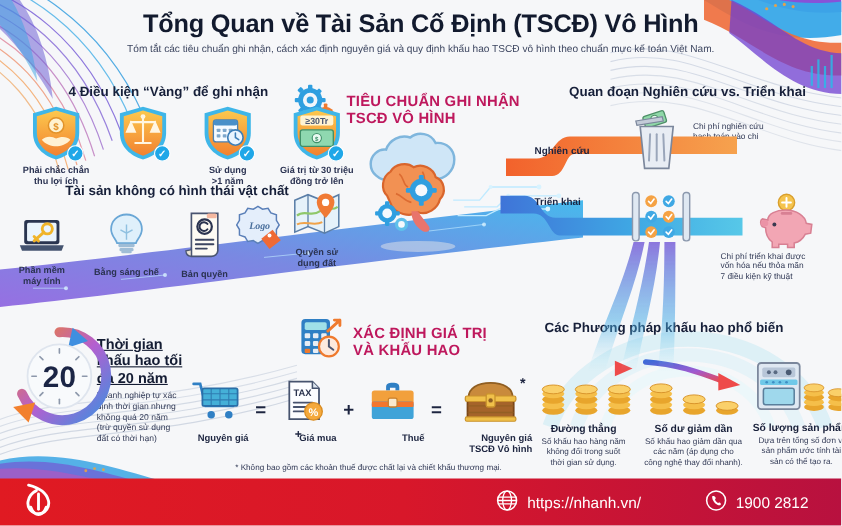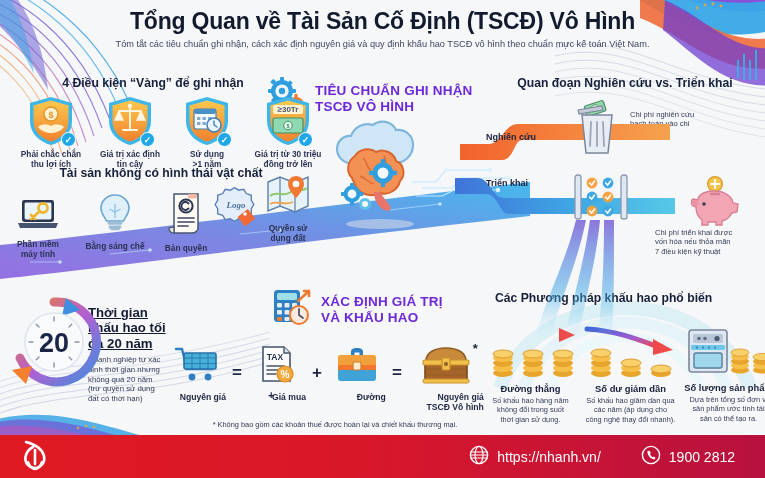--- a/index.html
+++ b/index.html
@@ -32,21 +32,21 @@
   .sec-head { font-weight:bold; color:#17203a; }
 
   
   .h-gold { position:absolute; top:76px; left:38px; width:230px; text-align:center; font-size:12.2px; }
   .h-novat { position:absolute; top:166px; left:36px; width:250px; text-align:center; font-size:12.2px; }
   .h-rd    { position:absolute; top:76px; left:500px; width:250px; text-align:center; font-size:12.2px; }
   .h-meth  { position:absolute; top:291px; left:495px; width:265px; font-size:12.2px; }
 
   
   .h-center { position:absolute; display:flex; align-items:center; gap:7px; }
-  .h-center .txt { font-size:13.5px; font-weight:bold; color:#6d28d9; line-height:1.18; letter-spacing:0.2px;}
+  .h-center .txt { font-size:13.5px; font-weight:bold; color:#be185d; line-height:1.18; letter-spacing:0.2px;}
   .h-std { top:78px; left:268px; }
   .h-val { top:288px; left:272px; }
 
   
   .item { position:absolute; text-align:center; }
   .item .cap { font-size:8.3px; color:#2b3352; line-height:1.22; margin-top:3px; font-weight:bold;}
 
   .shield-wrap { position:relative; width:46px; height:50px; margin:0 auto; }
   .tick {
     position:absolute; right:-2px; bottom:-1px; width:15px; height:15px; border-radius:50%;
@@ -80,21 +80,21 @@
 
   
   .footer {
     position:absolute; left:0; bottom:0; width:765px; height:43px;
     background:linear-gradient(90deg,#e01a22 0%, #d8172a 48%, #b8113f 100%);
     display:flex; align-items:center; z-index:40;
   }
   .brand { display:flex; align-items:center; gap:5px; margin-left:22px; }
   .brand-name { color:#fff; font-size:21px; font-weight:bold; letter-spacing:-0.4px; }
   .brand-name .vn { font-size:13px; font-weight:bold; }
-  .f-right { margin-left:auto; display:flex; align-items:center; gap:40px; margin-right:30px; }
+  .f-right { margin-left:auto; display:flex; align-items:center; gap:58px; margin-right:30px; }
   .f-chunk { display:flex; align-items:center; gap:8px; color:#fff; font-size:14px; }
   svg { overflow:visible; }
 </style>
 </head>
 <body>
 
 <div class="page">
 
   <div class="wave wv-tl">
     <svg width="260" height="175" viewBox="0 0 260 175">
@@ -288,21 +288,20 @@
           <path d="M23 10 L23 33"></path>
             <path d="M12 15 L34 15"></path>
           <path d="M12 15 L8 24 L16 24 Z" fill="#fff6e2" stroke-width="1.3"></path>
           <path d="M34 15 L30 24 L38 24 Z" fill="#fff6e2" stroke-width="1.3"></path>
           <path d="M16 34 L30 34"></path>
         </g>
         <circle cx="23" cy="10" r="2.2" fill="#fff6e2"></circle>
       </svg>
       <div class="tick">✓</div>
     </div>
-    <div class="cap">Giá trị xác định<br>tin cậy</div>
   </div>
 
   <div class="item" style="left:168px; top:96px; width:78px;">
     <div class="shield-wrap">
       <svg width="46" height="50" viewBox="0 0 46 50">
         <path d="M23 1 L44 7 L44 25 C44 38 34 46 23 49 C12 46 2 38 2 25 L2 7 Z" fill="#3fb6e8"></path>
         <path d="M23 4.5 L40.5 9.6 L40.5 25 C40.5 36 32 43 23 45.6 C14 43 5.5 36 5.5 25 L5.5 9.6 Z" fill="url(#gd3)"></path>
         <defs>
             <linearGradient id="gd3" x1="0" y1="0" x2="0" y2="1">
           <stop offset="0%" stop-color="#fcc84e"></stop>
@@ -647,21 +646,21 @@
     <div class="f-op">+</div>
 
     <div class="f-cell">
       <svg width="46" height="40" viewBox="0 0 46 40">
         <path d="M17 7 C17 4 19 3 23 3 C27 3 29 4 29 7 L29 10 L25.5 10 L25.5 7.5 L20.5 7.5 L20.5 10 L17 10 Z" fill="#2f7fc4"></path>
         <rect x="4" y="10" width="38" height="12" rx="2.4" fill="#f2a03c"></rect>
         <rect x="4" y="20" width="38" height="16" rx="2.4" fill="#3fa3d8"></rect>
         <rect x="4" y="20" width="38" height="5" rx="1" fill="#f2762e"></rect>
         <rect x="19" y="17" width="8" height="8" rx="1.6" fill="#fbe9cd" stroke="#c9802c" stroke-width="1.2"></rect>
       </svg>
-      <div class="lbl">Đường</div>
+      <div class="lbl">Thuế</div>
     </div>
 
     <div class="f-op">=</div>
 
     <div class="f-cell" style="width:76px; position:relative;">
       <svg width="50" height="40" viewBox="0 0 50 40">
         <path d="M5 16 C5 8 13 3 25 3 C37 3 45 8 45 16 L45 18 L5 18 Z" fill="#c98a3c" stroke="#8f5e22" stroke-width="1.6"></path>
         <rect x="4" y="18" width="42" height="18" rx="2" fill="#a5642a" stroke="#7a4618" stroke-width="1.6"></rect>
         <g stroke="#8f5e22" stroke-width="1.2" opacity="0.8">
           <path d="M4 24 L46 24"></path>
@@ -672,21 +671,21 @@
         <circle cx="25" cy="19" r="2" fill="#8f5e22"></circle>
         <rect x="2" y="34" width="46" height="4" rx="1.4" fill="#f0c04a" stroke="#c9922c" stroke-width="1"></rect>
       </svg>
       <div style="position:absolute; right:6px; top:-4px; font-size:13px; font-weight:bold; color:#1d2540;">*</div>
       <div class="lbl">Nguyên giá<br>TSCĐ Vô hình</div>
     </div>
   </div>
 
   <div style="position:absolute; left:268px; top:389px; font-size:11px; font-weight:bold; color:#1d2540; z-index:5;">+</div>
 
-  <div class="footnote">* Không bao gồm các khoản thuế được hoàn lại và chiết khấu thương mại.</div>
+  <div class="footnote">* Không bao gồm các khoản thuế được chất lại và chiết khấu thương mại.</div>
 
   <div class="meth" style="left:578px; top:325px;">
     <svg width="104" height="54" viewBox="0 0 104 54">
       <defs>
           <linearGradient id="arr2" x1="0" y1="0" x2="1" y2="1">
         <stop offset="0%" stop-color="#3f6ad8"></stop>
             <stop offset="55%" stop-color="#9f5ad0"></stop>
         <stop offset="100%" stop-color="#ee4a4a"></stop>
           </linearGradient>
         </defs>

